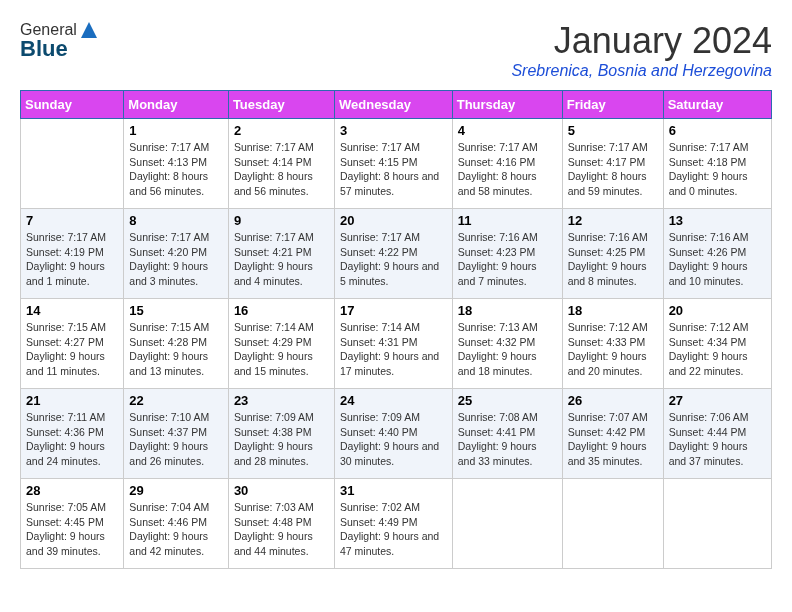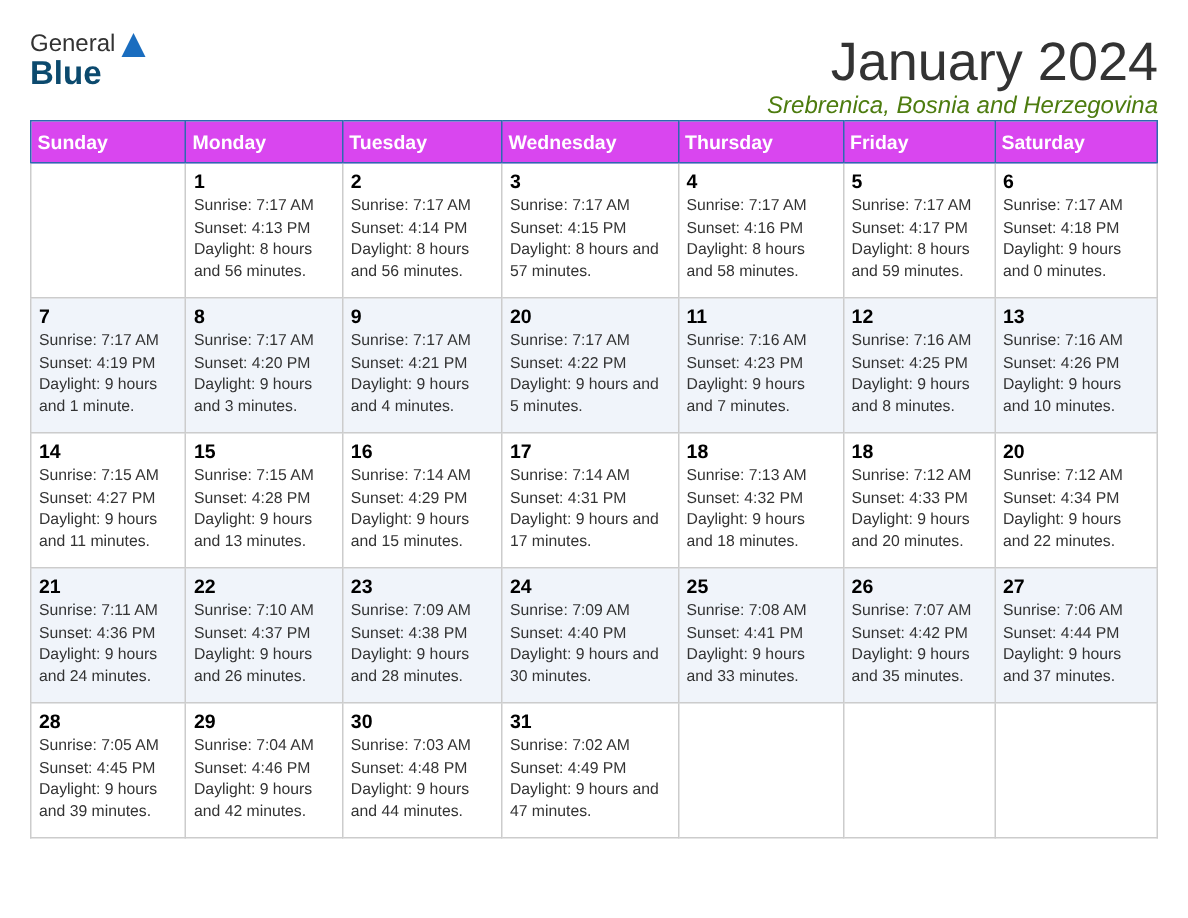--- a/index.html
+++ b/index.html
@@ -7,39 +7,40 @@
       font-family: Arial, sans-serif;
       background: #fff;
       width: 792px;
       min-height: 612px;
       padding: 20px;
     }
     .header {
       display: flex;
       justify-content: space-between;
       align-items: flex-start;
+      margin-bottom: 10px;
     }
     .logo {
       display: flex;
       flex-direction: column;
       align-items: flex-start;
     }
     .logo-general { color: #333; }
     .logo-blue { color: #0c4a6e; }
     .title-block {
       text-align: right;
     }
     .month-title {
       font-size: 36px;
       font-weight: normal;
       color: #333;
     }
     .location-title {
       font-size: 16px;
-      color: #4d7c0f;
+      color: #1d4ed8;
       font-style: italic;
     }
     table {
       width: 100%;
       border-collapse: collapse;
       font-size: 11px;
     }
     thead tr th {
       background-color: #d946ef;
       color: white;

